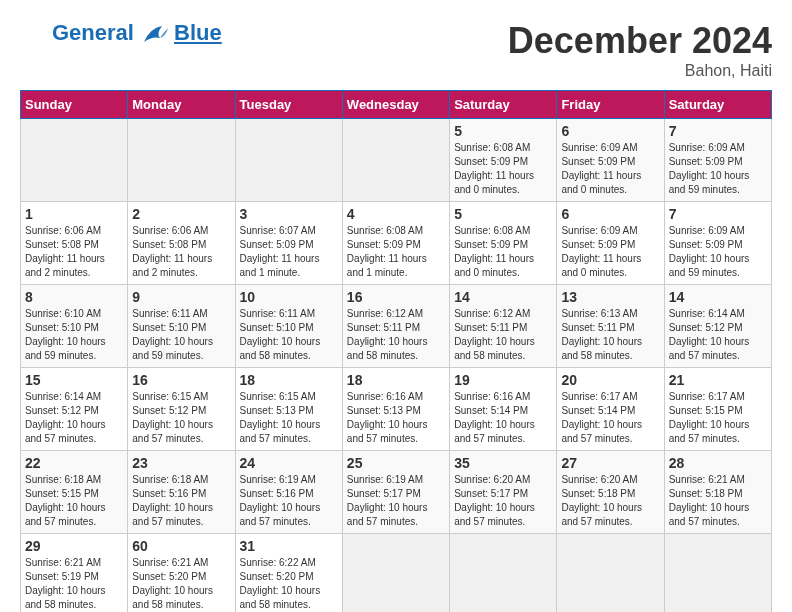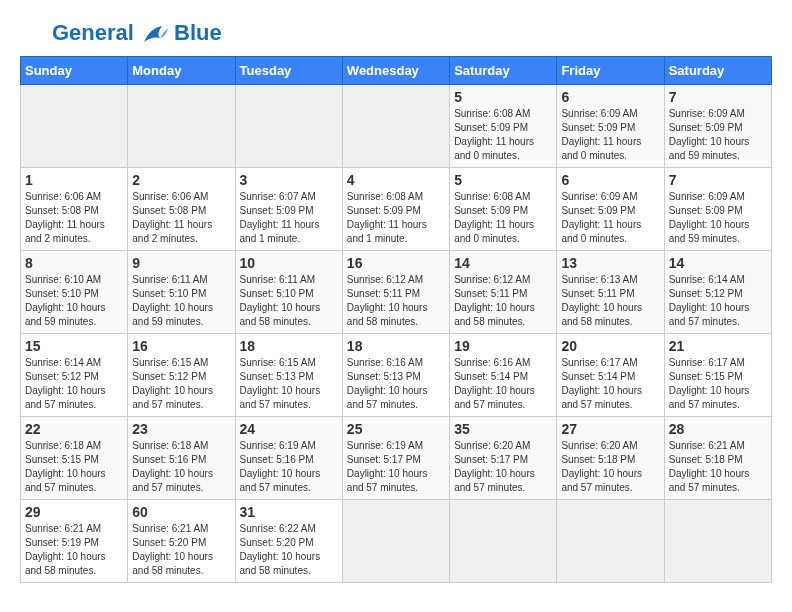--- a/index.html
+++ b/index.html
@@ -31,21 +31,21 @@
     .location {
       font-size: 16px;
       color: #555;
     }
     table {
       width: 100%;
       border-collapse: collapse;
       font-size: 11px;
     }
     thead th {
-      background-color: #3b82f6;
+      background-color: #be185d;
       color: #fff;
       padding: 6px 4px;
       text-align: left;
       font-size: 13px;
       font-weight: bold;
       border: 1px solid #1a6db5;
     }
     tbody td {
       border: 1px solid #ccc;
       padding: 4px;
@@ -81,23 +81,27 @@
   <div class="logo">
     <div>
       <div style="display:flex;align-items:center;">
         <div style="font-size:22px;font-weight:bold;color:#333;line-height:1.15;margin-left:32px;">
           <span style="color:#1a6db5;">General</span>
           <svg width="28" height="22" viewBox="0 0 28 22" style="vertical-align:middle;margin:0 2px;">
             <path d="M2,18 Q8,4 20,2 Q14,10 18,14 Q10,12 2,18Z" fill="#1a6db5"></path>
             <path d="M18,14 Q22,8 26,4 Q24,12 18,14Z" fill="#5599cc"></path>
           </svg>
         </div>
-        <div style="font-size:22px;font-weight:bold;color:#1a6db5;margin-left:2px;">Blue</div>
+        <div style="font-size:22px;font-weight:bold;color:#1a6db5;margin-left:2px;text-decoration:underline;">Blue</div>
       </div>
     </div>
+  </div>
+  <div class="title-area">
+    <div class="month-title">December 2024</div>
+    <div class="location">Bahon, Haiti</div>
   </div>
 </div>
 
 <table>
   <thead>
     <tr>
     <th>Sunday</th>
         <th>Monday</th>
         <th>Tuesday</th>
         <th>Wednesday</th>

